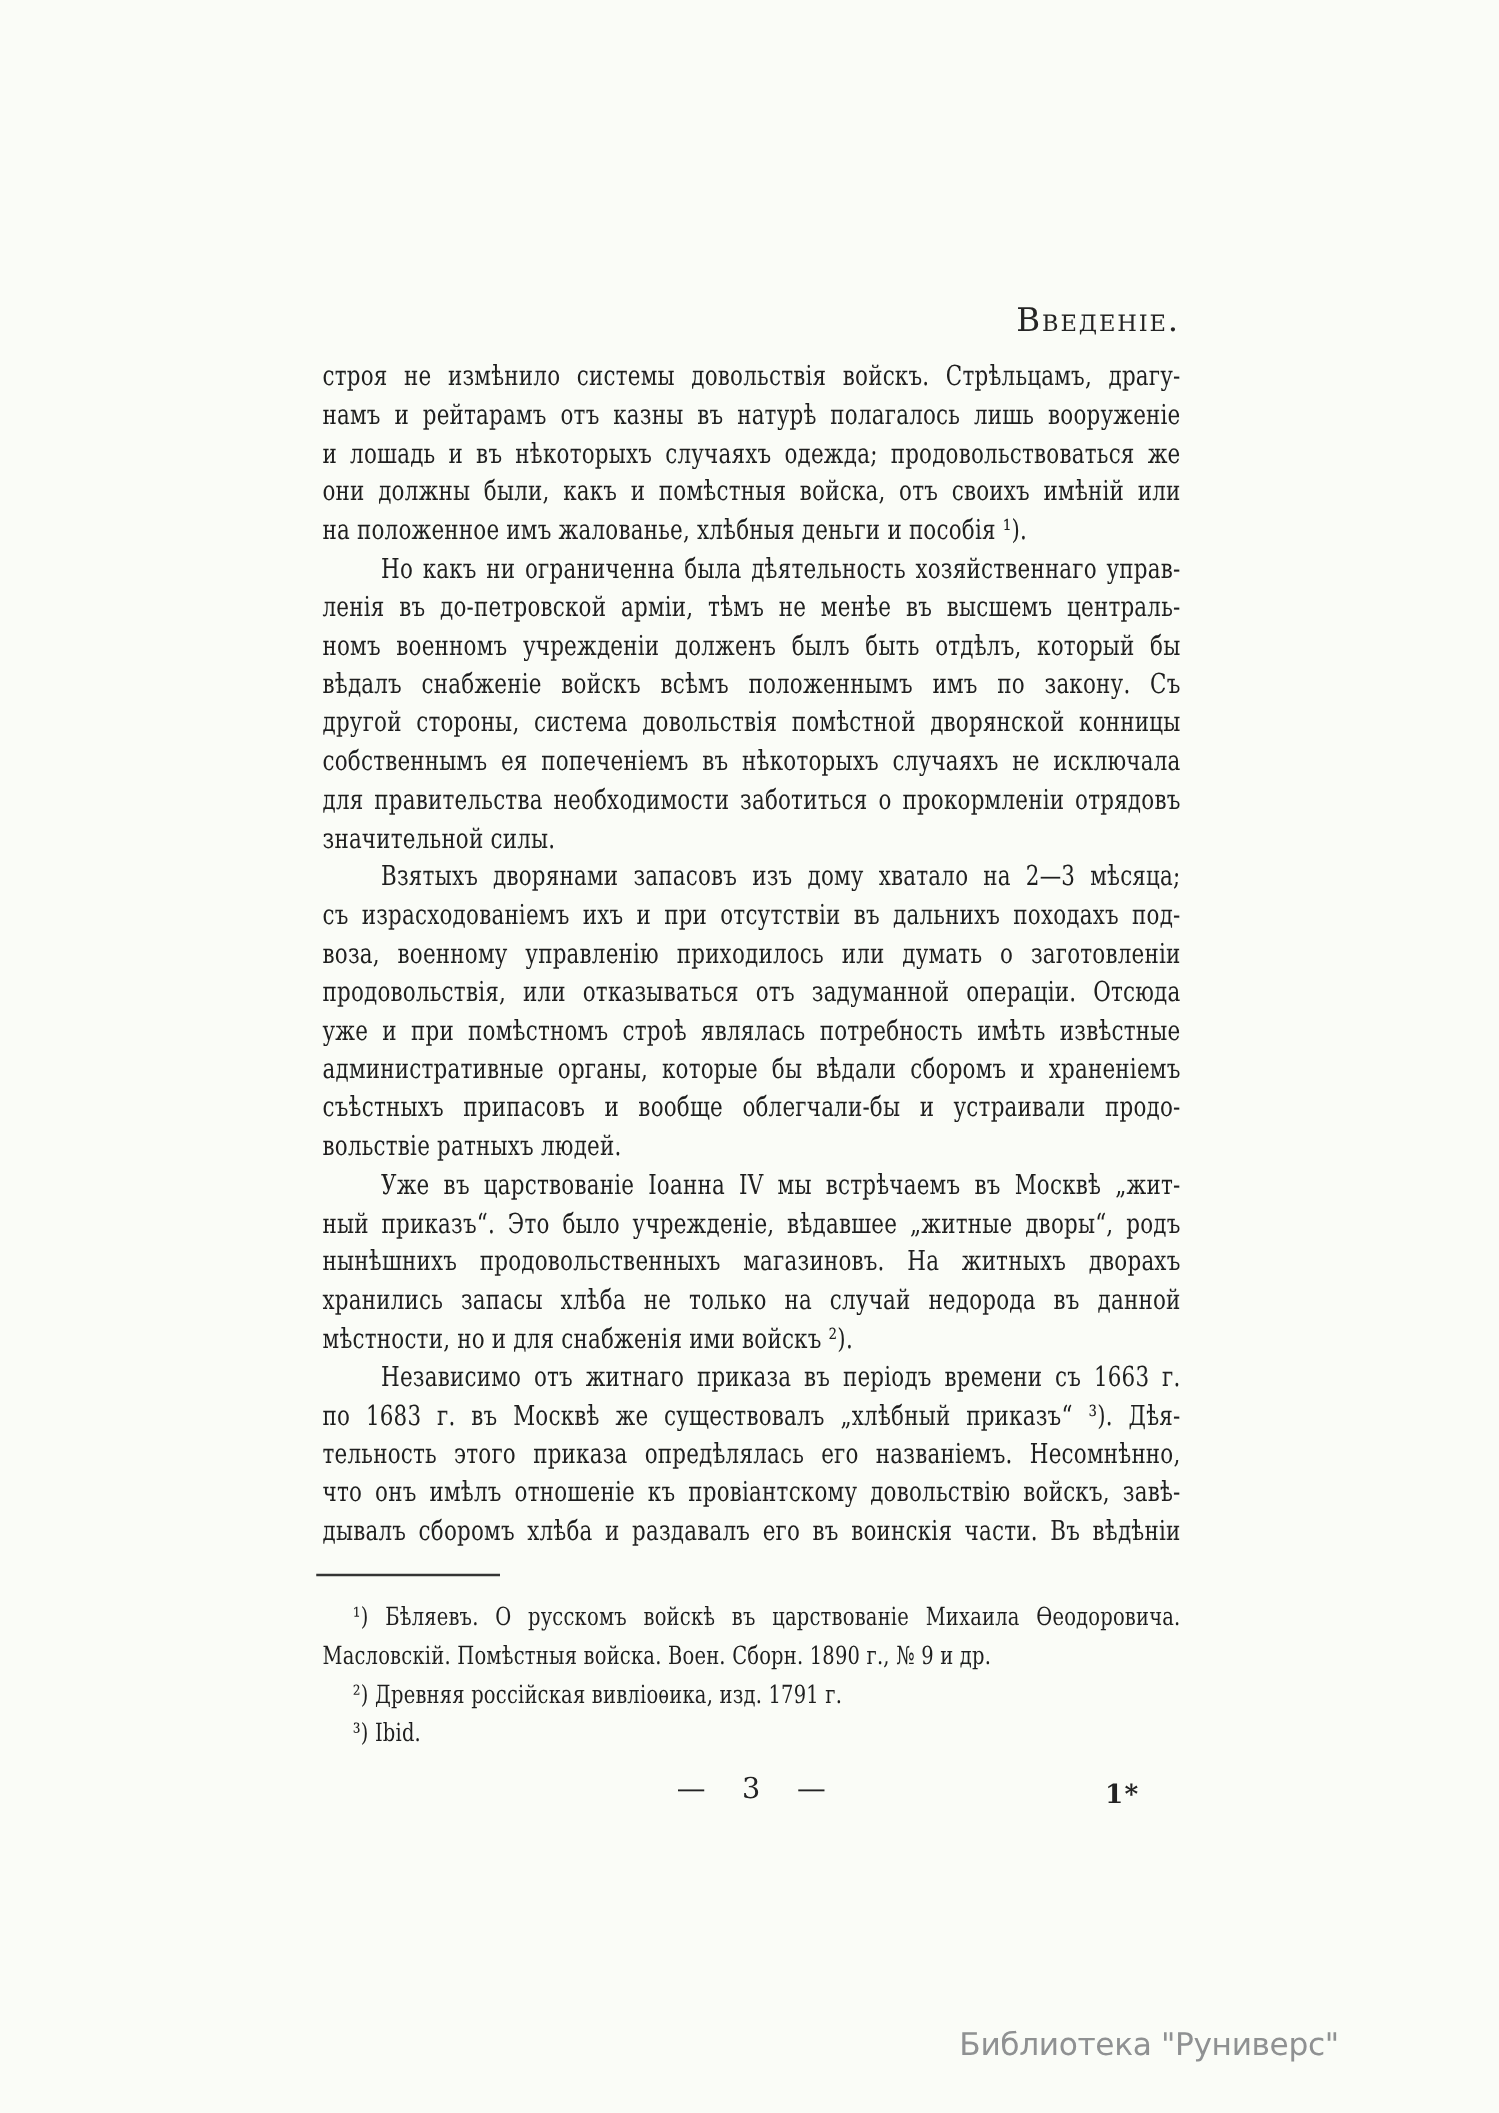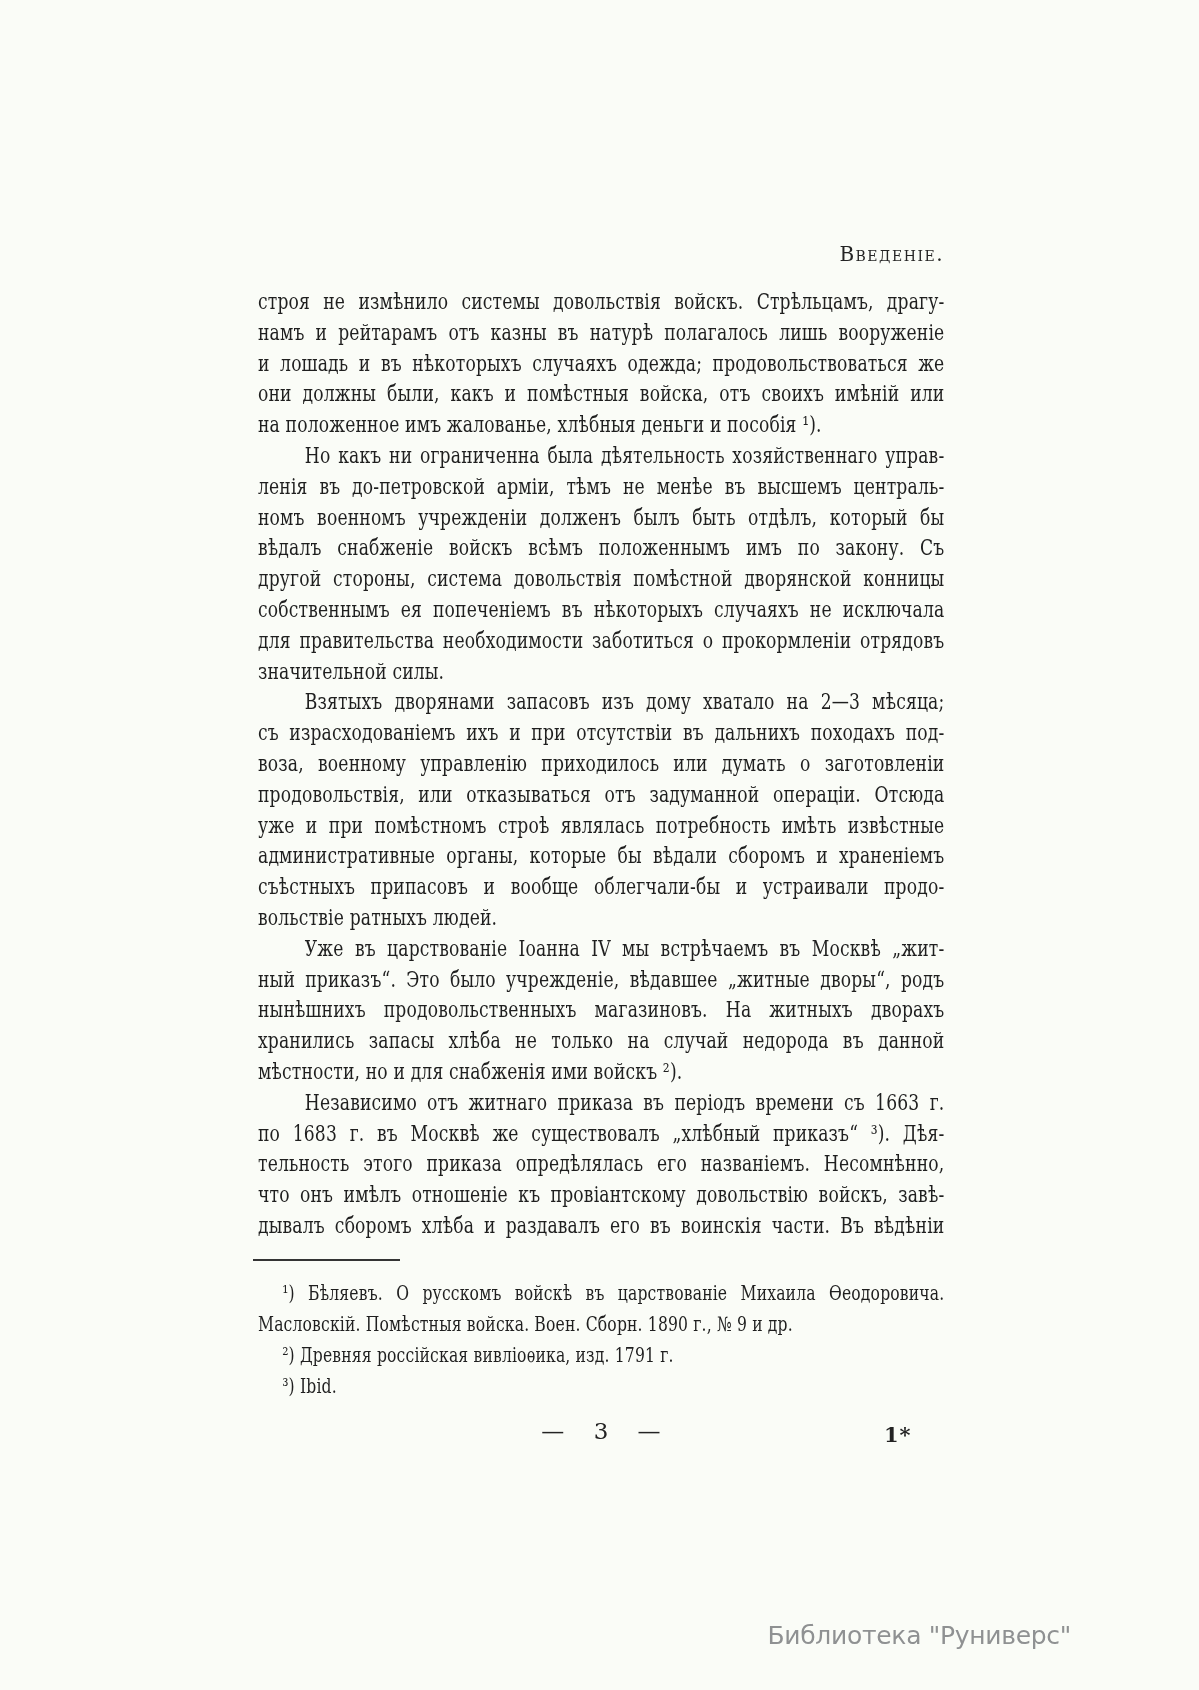--- a/index.html
+++ b/index.html
@@ -8,21 +8,21 @@
     width:1199px; height:1690px;
     background:#fafcf7;
     overflow:hidden;
     font-family:"DejaVu Serif", serif;
     color:#1f1f1f;
   }
   
   .running-head {
     position:absolute; left:258px; top:242px; width:686px;
     text-align:right;
-    font-size:20px;
+    font-size:26px;
     font-variant:small-caps;
     letter-spacing:1.5px;
     color:#242424;
   }
   
   .body-block {
     position:absolute; left:258px; top:287px; width:880px;
     transform:scaleX(0.78); transform-origin:0 0;
   }
   .tl {

